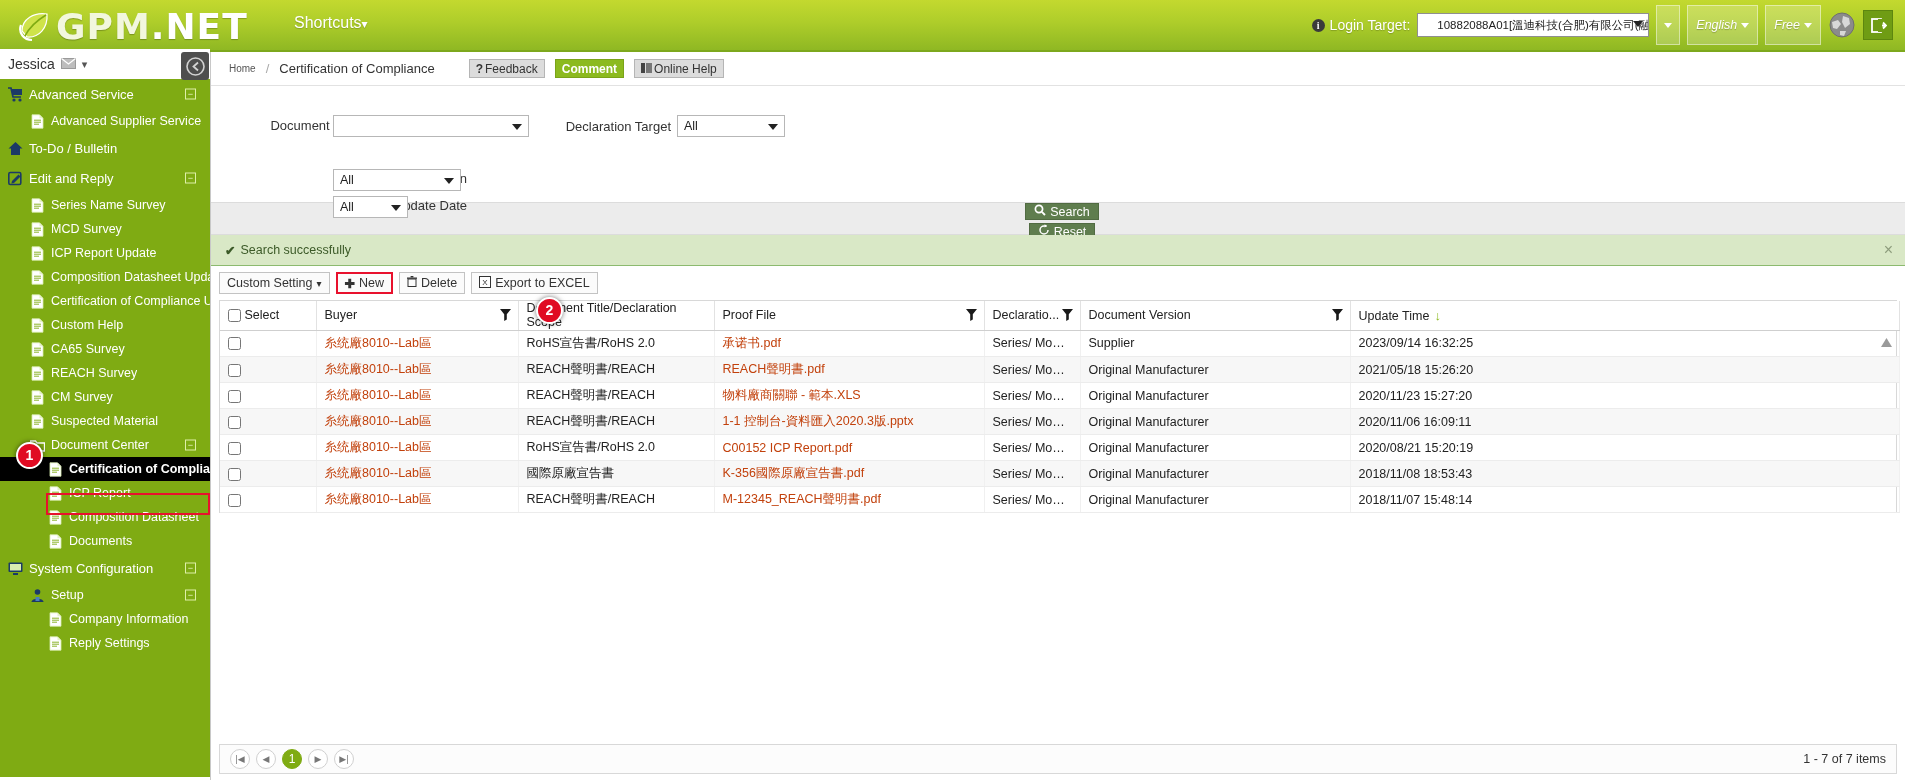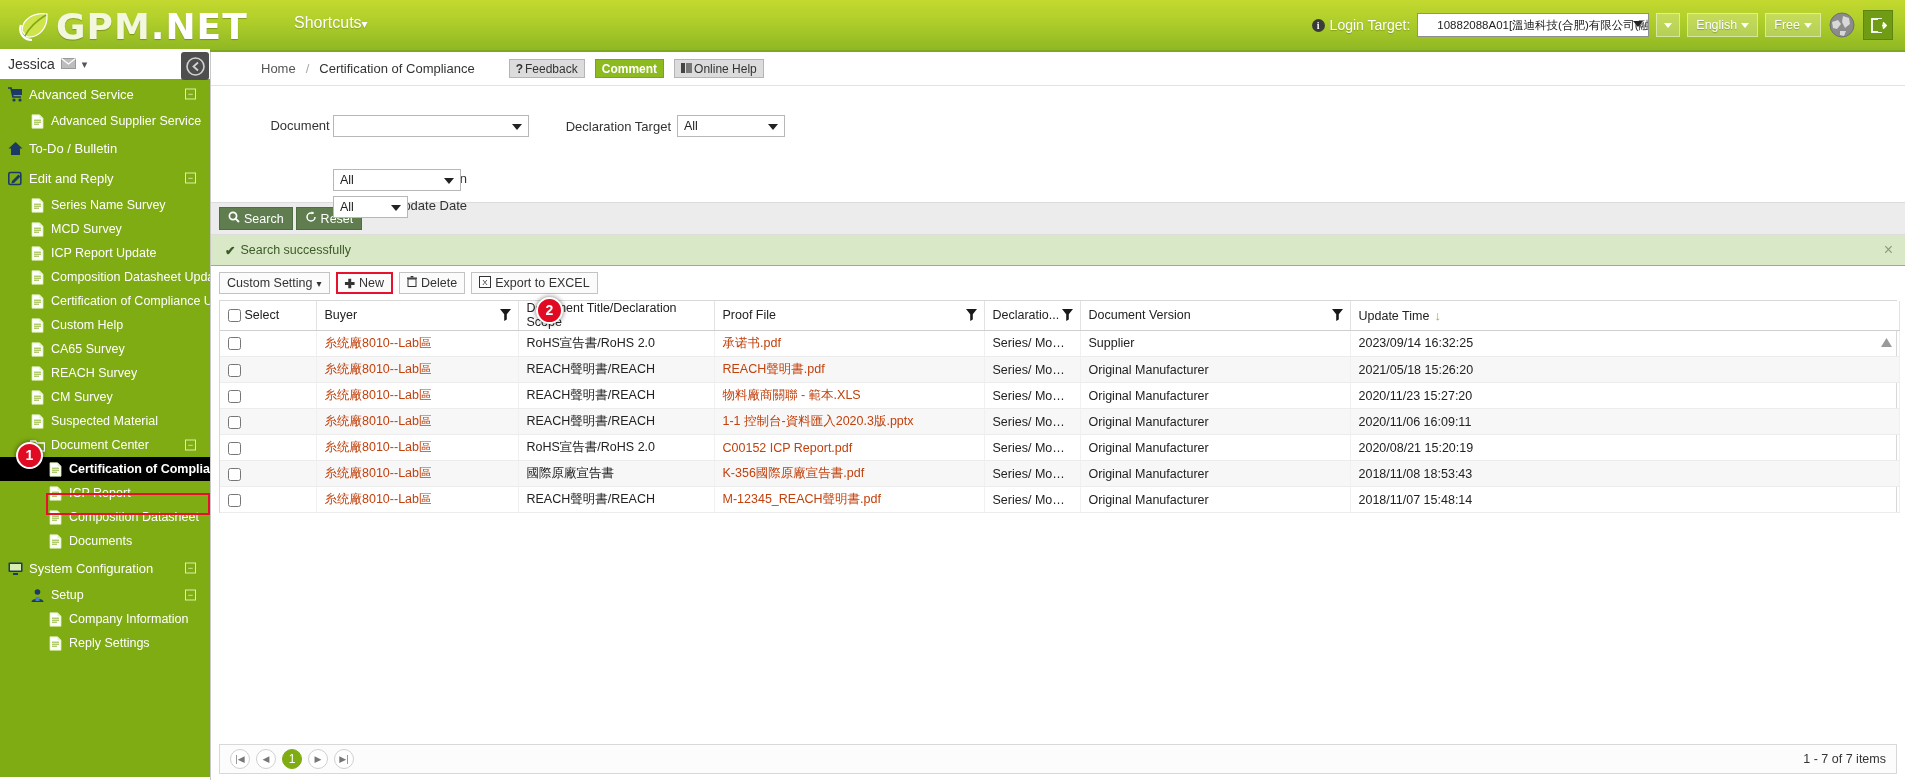--- a/index.html
+++ b/index.html
@@ -50,23 +50,23 @@
     width: 232px; height: 24px; background: #fff; border: 1px solid #8f8f8f;
     font-size: 11.5px; color: #222; padding: 0 18px 0 19px;
     display: flex; align-items: center; position: relative; white-space: nowrap; overflow: hidden;
   }
   #login-select .caret { position:absolute; right:5px; top:7px; }
   .caret {
     width: 0; height: 0; border-left: 5px solid transparent; border-right: 5px solid transparent;
     border-top: 6px solid #222;
   }
   .hdr-btn {
-    height: 24px; background: rgba(255,255,255,.22); border: 1px solid rgba(255,255,255,.45);
+    height: 40px; background: rgba(255,255,255,.22); border: 1px solid rgba(255,255,255,.45);
     color: #fff; font-size: 12.5px; padding: 0 8px; display: flex; align-items: center; gap: 4px;
-    cursor: pointer; text-shadow: 0 1px 1px rgba(0,0,0,.25);
+    cursor: pointer; text-shadow: 0 1px 1px rgba(0,0,0,.25); font-style: italic;
   }
   .hdr-btn .c { width:0;height:0;border-left:4px solid transparent;border-right:4px solid transparent;border-top:5px solid #fff; }
   #globe-icon { width: 28px; height: 28px; cursor: pointer; }
   #logout-btn {
     width: 30px; height: 30px; background: #6f9c14; display:flex; align-items:center; justify-content:center;
     cursor:pointer; border:1px solid #5d860f;
   }
 
   
   #sidebar {
@@ -117,21 +117,21 @@
 
   
   #main {
     position: absolute; left: 210px; top: 52px; width: 1695px; height: 728px;
     background: #fff; border-left: 1px solid #c8c8c8;
   }
   #breadcrumb-bar {
     height: 34px; display: flex; align-items: center; padding-left: 18px; gap: 10px;
     border-bottom: 1px solid #e2e2e2;
   }
-  .bc-link { color: #555; font-size: 13px; cursor: pointer; margin-left: 32px; }
+  .bc-link { color: #555; font-size: 10px; cursor: pointer; }
   .bc-sep { color: #aaa; }
   .bc-cur { color: #333; font-size: 13px; }
   .pill {
     height: 19px; font-size: 12px; padding: 0 6px; display: inline-flex; align-items: center;
     border: 1px solid #b5b5b5; background: #dcdcdc; color: #333; cursor: pointer; gap: 2px;
   }
   .pill.green { background: #8cba1f; border-color: #7aa318; color: #fff; font-weight: bold; }
   .pill b { font-weight: bold; }
 
   
@@ -141,21 +141,21 @@
   }
   .sel {
     position: absolute; background: #fff; border: 1px solid #b7b7b7; height: 22px;
     display: flex; align-items: center; padding: 0 20px 0 6px; font-size: 12.5px; color: #222;
     cursor: pointer;
   }
   .sel .caret { position: absolute; right: 6px; top: 8px; }
 
   #btn-bar {
     height: 33px; background: #ececec; border-top: 1px solid #dcdcdc; border-bottom: 1px solid #dcdcdc;
-    display: flex; align-items: center; padding-left: 8px; gap: 3px;
+    display: flex; align-items: center; padding-left: 8px; gap: 3px; flex-direction: column;
   }
   .gbtn {
     height: 23px; background: #5f7d4e; color: #fff; font-size: 12.5px;
     display: flex; align-items: center; gap: 4px; padding: 0 8px; cursor: pointer;
     border: 1px solid #516b42;
   }
   #alert {
     height: 31px; background: #d9e8c6; border-bottom: 1px solid #8cba6f;
     display: flex; align-items: center; padding: 0 14px; color: #3c5a28; font-size: 12.5px;
     position: relative;

